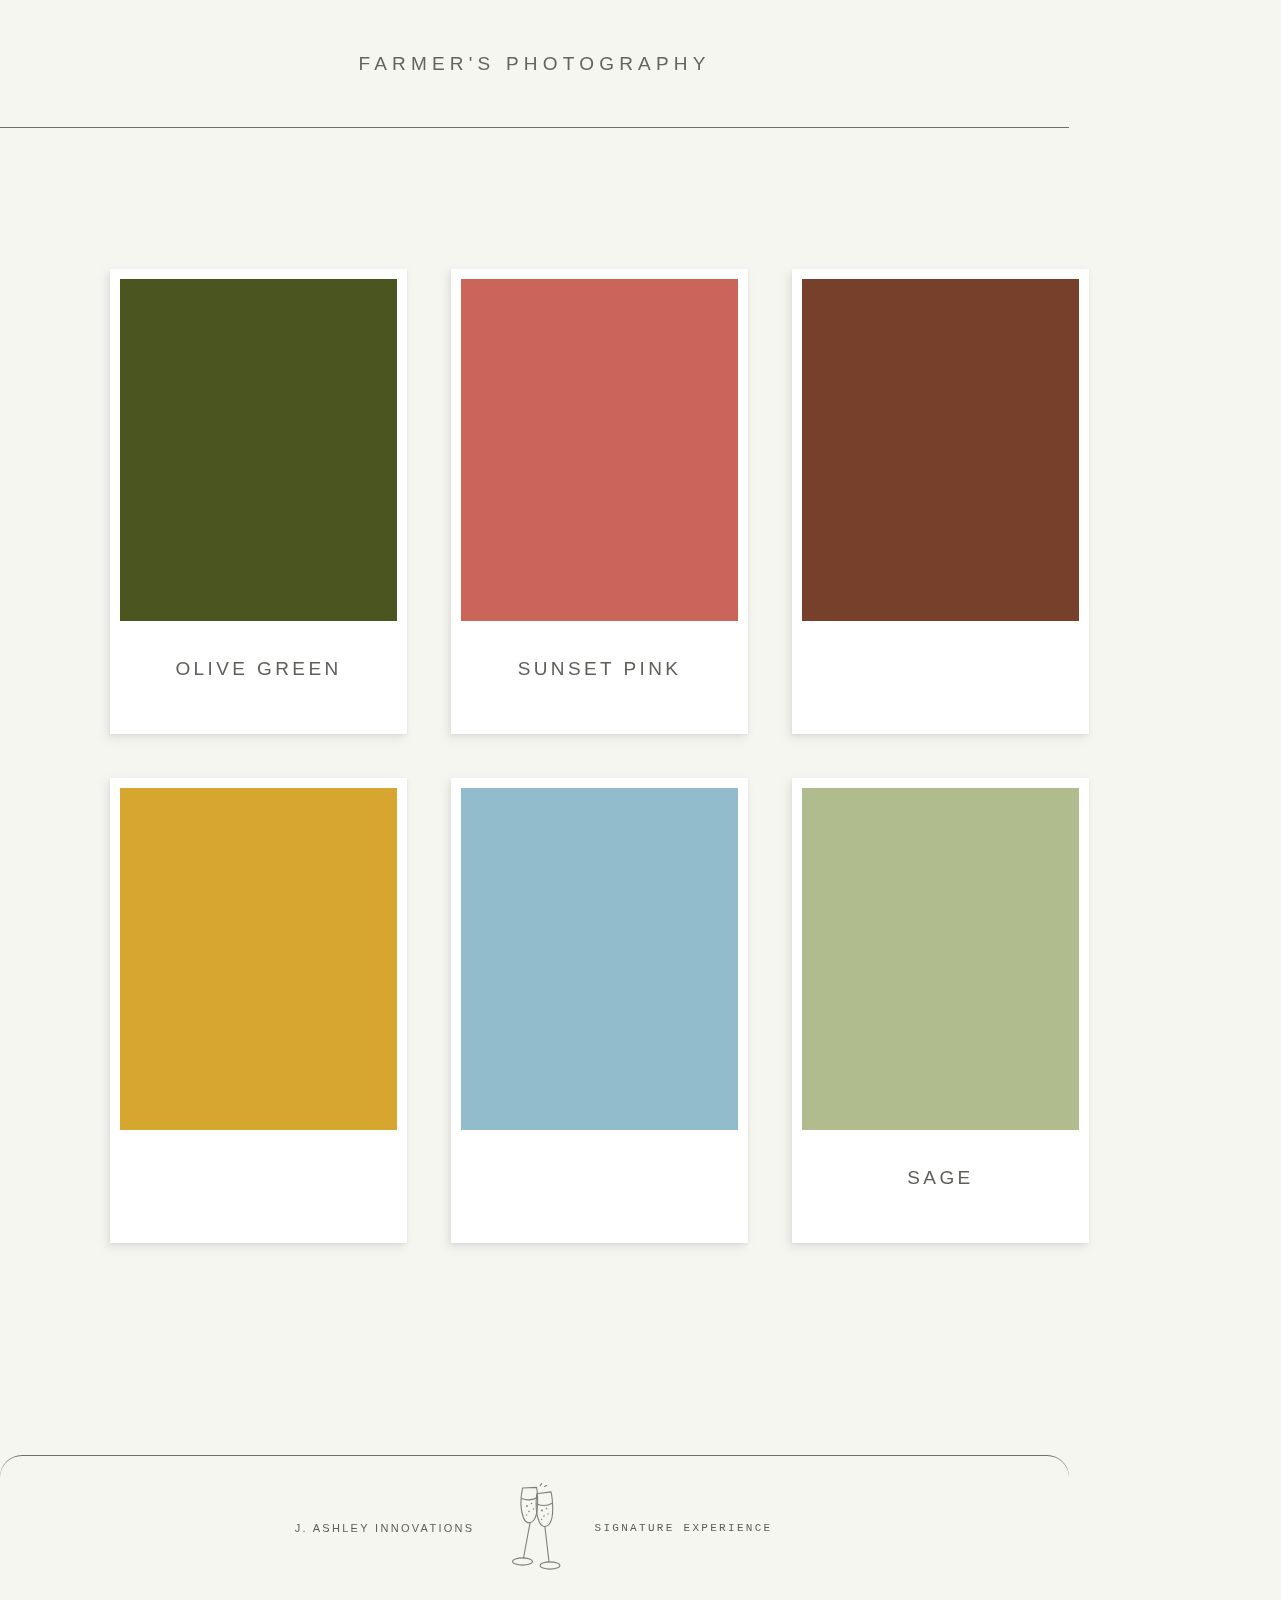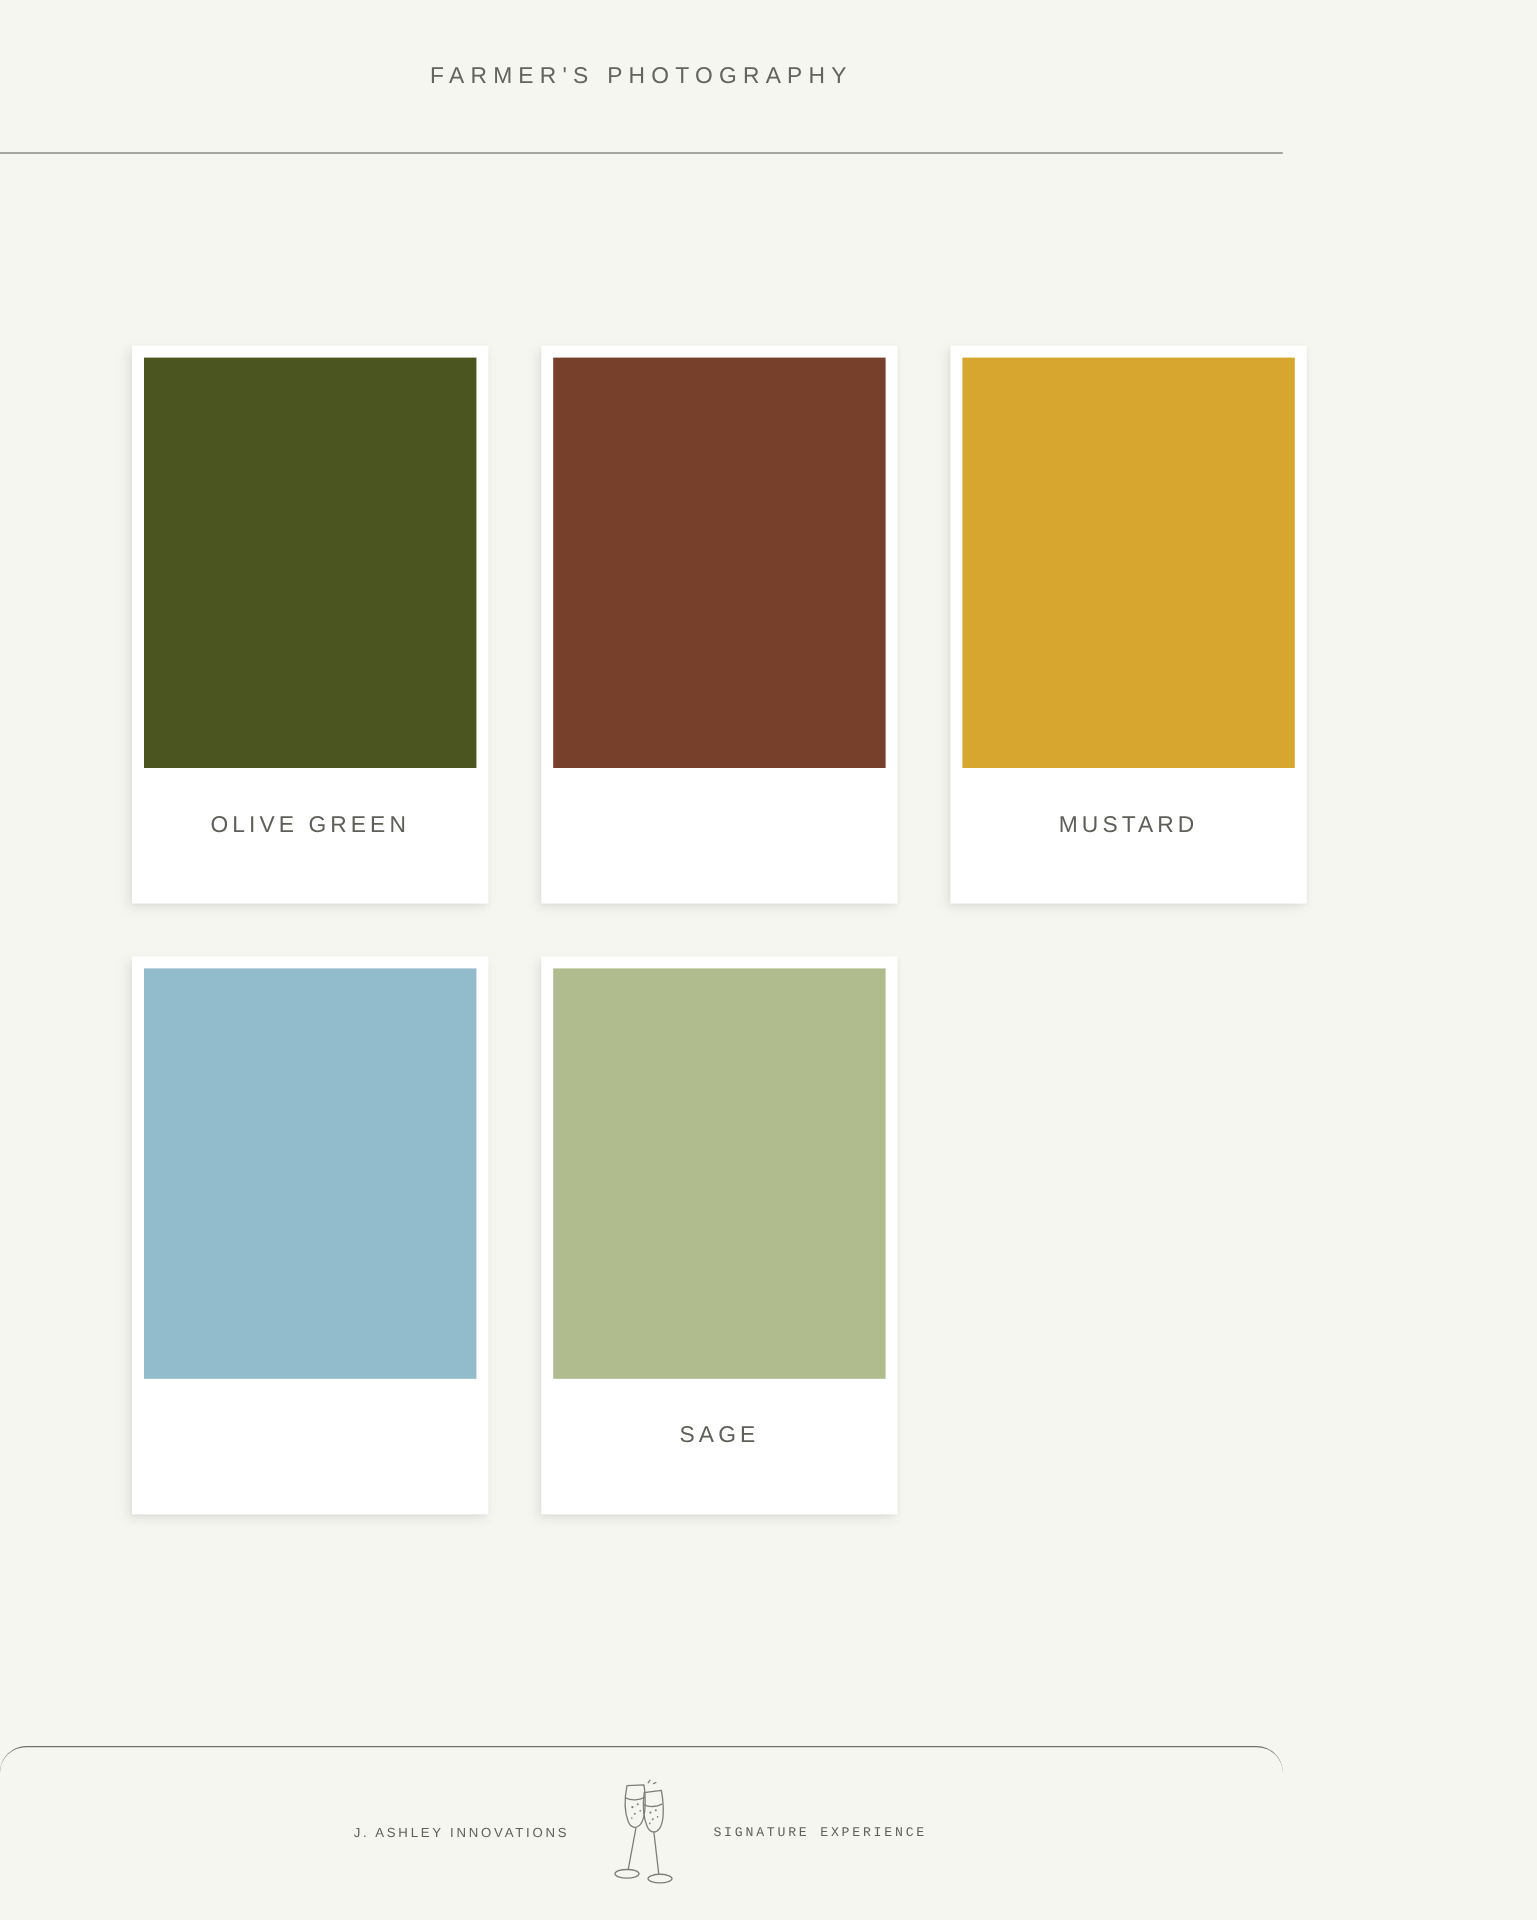--- a/index.html
+++ b/index.html
@@ -44,21 +44,21 @@
   }
 
   
   .main {
     flex: 1 1 auto;
     position: relative;
   }
   .palette-grid {
     position: absolute;
     left: 110px;
-    top: 160px;
+    top: 141px;
     width: 1044px;
     display: grid;
     grid-template-columns: repeat(3, 297px);
     column-gap: 74px;
     row-gap: 80px;
     gap: 44px;
   }
 
   .swatch-card {
     position: relative;
@@ -138,30 +138,33 @@
   <main class="main">
     <div class="palette-grid">
 
       <div class="swatch-card">
         <div class="swatch-color" style="background: rgb(75, 85, 31);"></div>
         <div class="swatch-caption">
           <span class="swatch-label">OLIVE GREEN</span>
         </div>
       </div>
 
+      <div class="swatch-card">
+        <div class="swatch-color" style="background: rgb(203, 101, 90);"></div>
+        <div class="swatch-caption">
+          <span class="swatch-label">SUNSET PINK</span>
+        </div>
+      </div>
 
       <div class="swatch-card">
         <div class="swatch-color" style="background: rgb(119, 64, 43);"></div>
       </div>
 
       <div class="swatch-card">
         <div class="swatch-color" style="background: rgb(214, 166, 46);"></div>
-        <div class="swatch-caption">
-          <span class="swatch-label">MUSTARD</span>
-        </div>
       </div>
 
       <div class="swatch-card">
         <div class="swatch-color" style="background: rgb(146, 187, 203);"></div>
       </div>
 
       <div class="swatch-card">
         <div class="swatch-color" style="background: rgb(176, 187, 142);"></div>
         <div class="swatch-caption">
           <span class="swatch-label">SAGE</span>

